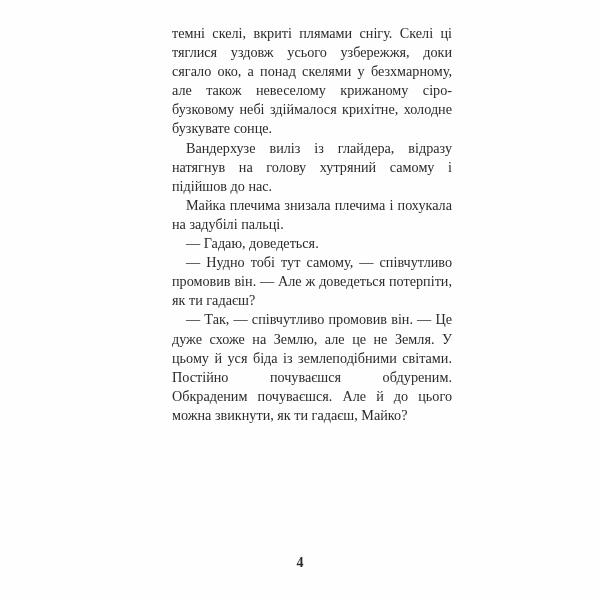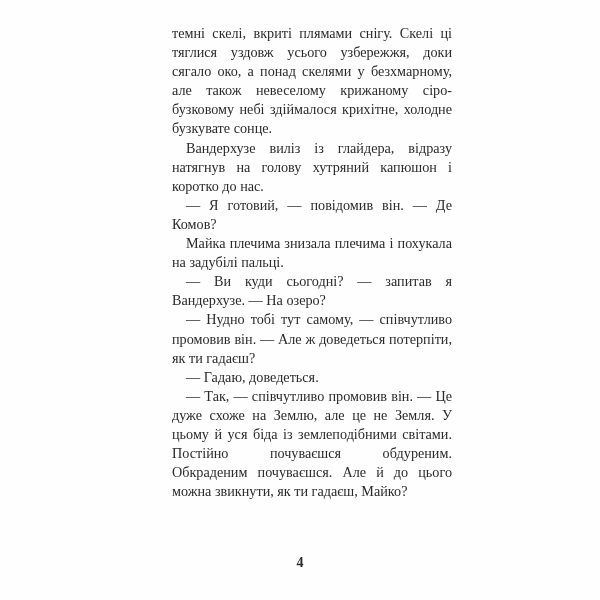--- a/index.html
+++ b/index.html
@@ -50,22 +50,20 @@
       font-weight: bold;
       color: #2a2a2a;
     }
   </style>
 </head>
 <body>
 
 <div class="page">
   <div class="text-block">
     <p class="para no-indent">темні скелі, вкриті плямами снігу. Скелі ці тяглися уздовж усього узбережжя, доки сягало око, а понад скелями у безхмарному, але також невеселому крижаному сіро-бузковому небі здіймалося крихітне, холодне бузкувате сонце.</p>
-    <p class="para">Вандерхузе виліз із глайдера, відразу натягнув на голову хутряний капюшон і коротко до нас.</p>
-    <p class="para">— Я готовий, — повідомив він. — Де Комов?</p>
+    <p class="para">Вандерхузе виліз із глайдера, відразу натягнув на голову хутряний самому і підійшов до нас.</p>
     <p class="para">Майка плечима знизала плечима і похукала на задубілі пальці.</p>
-    <p class="para">— Ви куди сьогодні? — запитав я Вандерхузе. — На озеро?</p>
+    <p class="para">— Гадаю, доведеться.</p>
     <p class="para">— Нудно тобі тут самому, — співчутливо промовив він. — Але ж доведеться потерпіти, як ти гадаєш?</p>
-    <p class="para">— Гадаю, доведеться.</p>
     <p class="para">— Так, — співчутливо промовив він. — Це дуже схоже на Землю, але це не Земля. У цьому й уся біда із землеподібними світами. Постійно почуваєшся обдуреним. Обкраденим почуваєшся. Але й до цього можна звикнути, як ти гадаєш, Майко?</p>
   </div>
   <div class="page-number">4</div>
 </div>
 
 </body></html>

